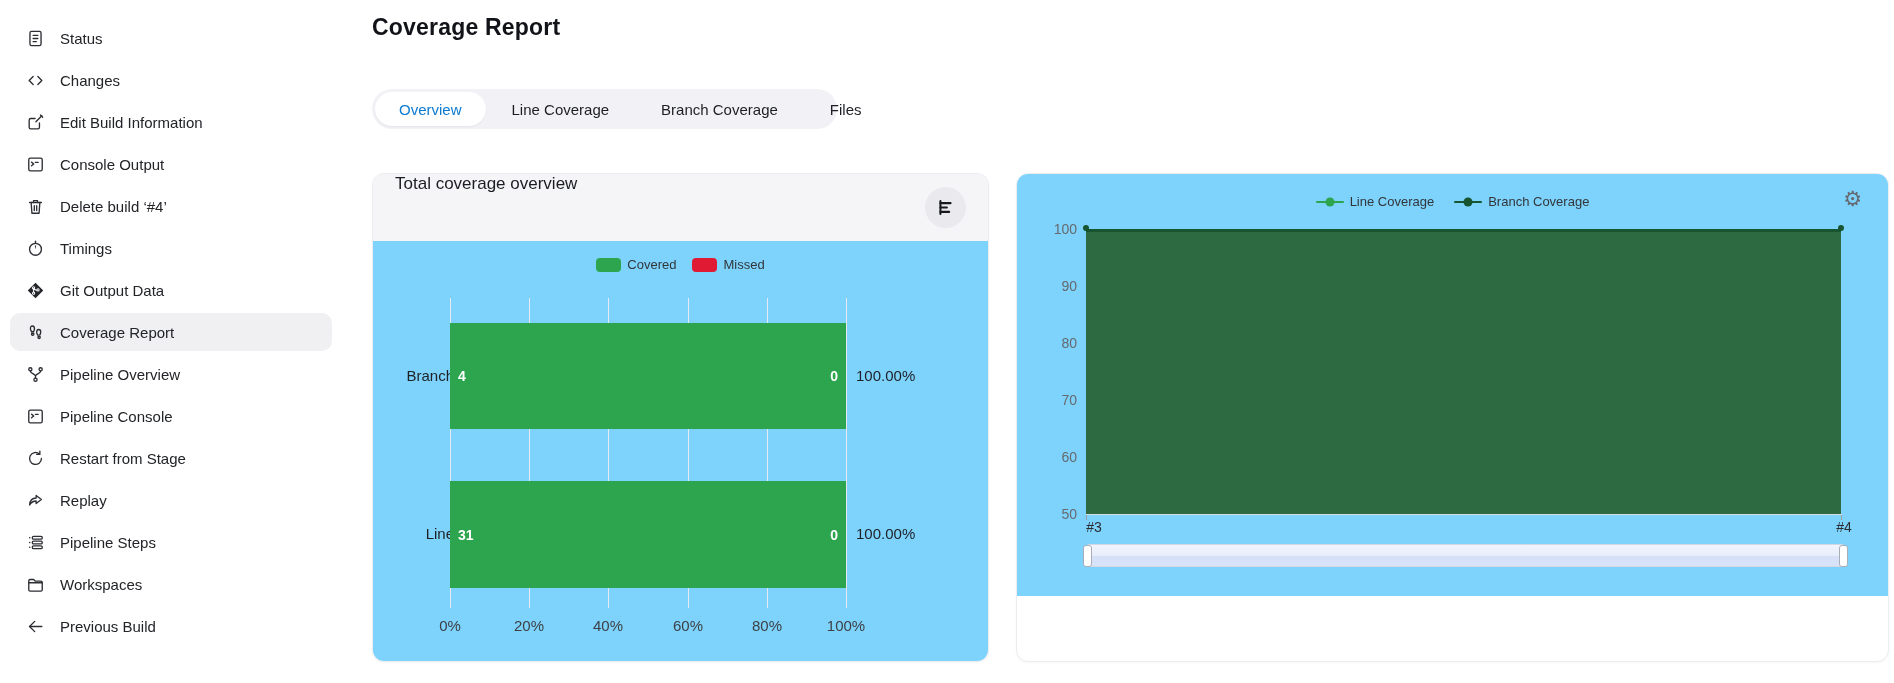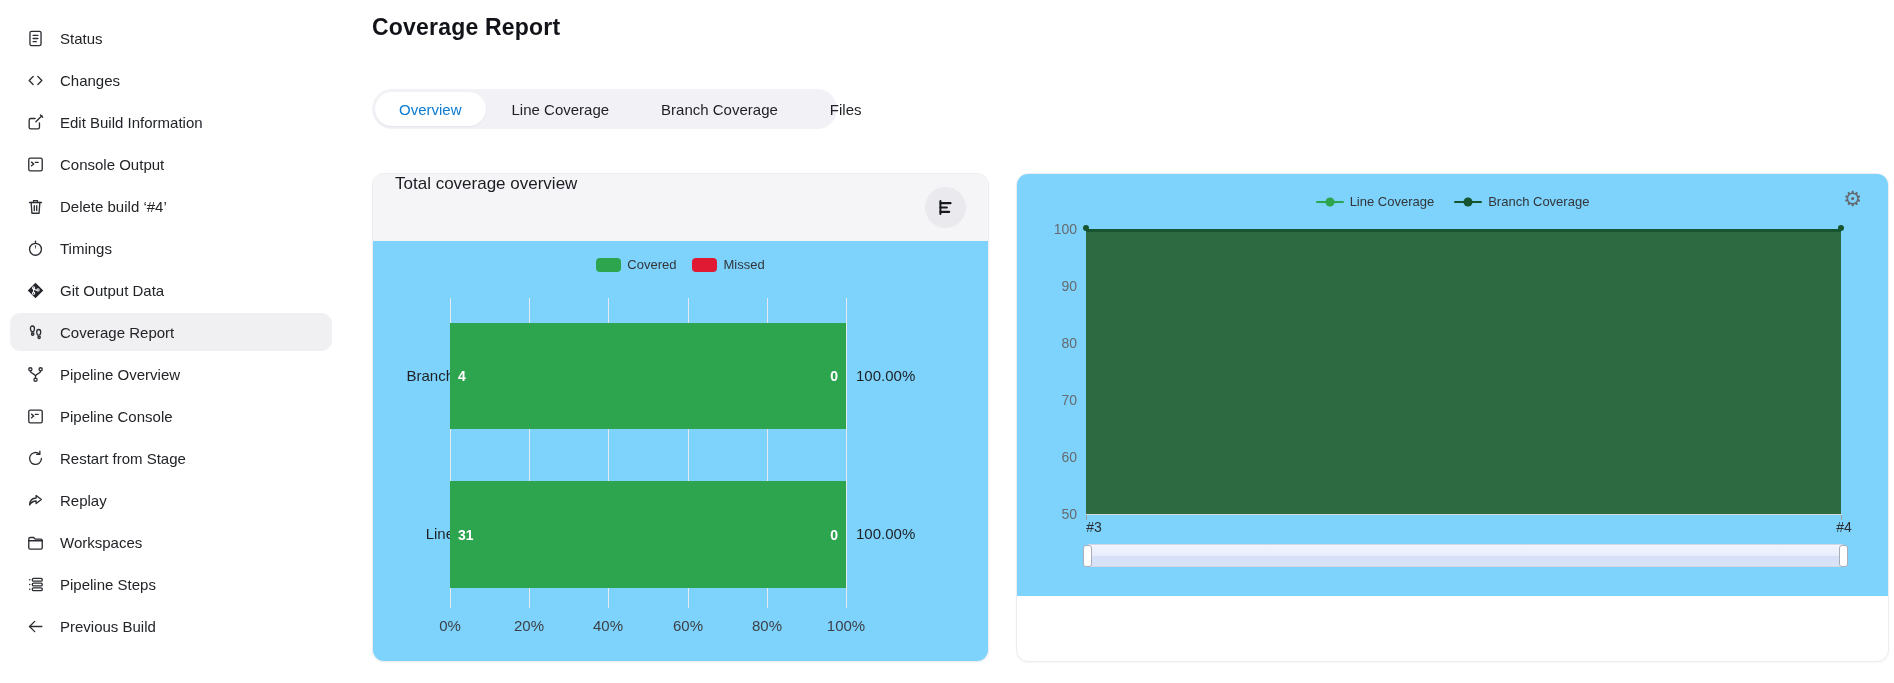--- a/index.html
+++ b/index.html
@@ -241,41 +241,41 @@
         <svg viewBox="0 0 24 24">
             <path d="M12.8 5.6 L19.4 10.7 12.8 15.8 12.8 12.6 C8.4 12.6 6.3 14.7 4.6 17.6 4.9 12.1 7.7 8.9 12.8 8.8 Z"></path>
           </svg>
       </span>
       <span class="lbl">Replay</span>
     </div>
 
     <div class="side-item">
 
       <span class="icn">
-        <svg viewBox="0 0 24 24">
-            <path d="M3.5 18.5v-11c0-1 .8-1.8 1.8-1.8h4.4l1.9 2h7.1c1 0 1.8.8 1.8 1.8v9c0 1-.8 1.8-1.8 1.8H5.3c-1 0-1.8-.8-1.8-1.8z"></path>
-            <line x1="3.5" y1="9.8" x2="20.5" y2="9.8"></line>
-          </svg>
-      </span>
-      <span class="lbl">Workspaces</span>
-    </div>
-
-    <div class="side-item">
-
-      <span class="icn">
         <svg viewBox="0 0 24 24" stroke-width="1.5">
             <circle cx="4.7" cy="6" r="1" fill="#2c2e33" stroke="none"></circle>
             <circle cx="4.7" cy="12" r="1" fill="#2c2e33" stroke="none"></circle>
             <circle cx="4.7" cy="18" r="1" fill="#2c2e33" stroke="none"></circle>
             <rect x="8" y="4.2" width="12.5" height="3.6" rx="1.6"></rect>
             <rect x="8" y="10.2" width="12.5" height="3.6" rx="1.6"></rect>
             <rect x="8" y="16.2" width="12.5" height="3.6" rx="1.6"></rect>
           </svg>
       </span>
       <span class="lbl">Pipeline Steps</span>
+    </div>
+
+    <div class="side-item">
+
+      <span class="icn">
+        <svg viewBox="0 0 24 24">
+            <path d="M3.5 18.5v-11c0-1 .8-1.8 1.8-1.8h4.4l1.9 2h7.1c1 0 1.8.8 1.8 1.8v9c0 1-.8 1.8-1.8 1.8H5.3c-1 0-1.8-.8-1.8-1.8z"></path>
+            <line x1="3.5" y1="9.8" x2="20.5" y2="9.8"></line>
+          </svg>
+      </span>
+      <span class="lbl">Workspaces</span>
     </div>
 
     <div class="side-item">
 
       <span class="icn">
         <svg viewBox="0 0 24 24">
             <line x1="20" y1="12" x2="4.5" y2="12"></line>
             <polyline points="11 5.5 4.5 12 11 18.5"></polyline>
           </svg>
       </span>

